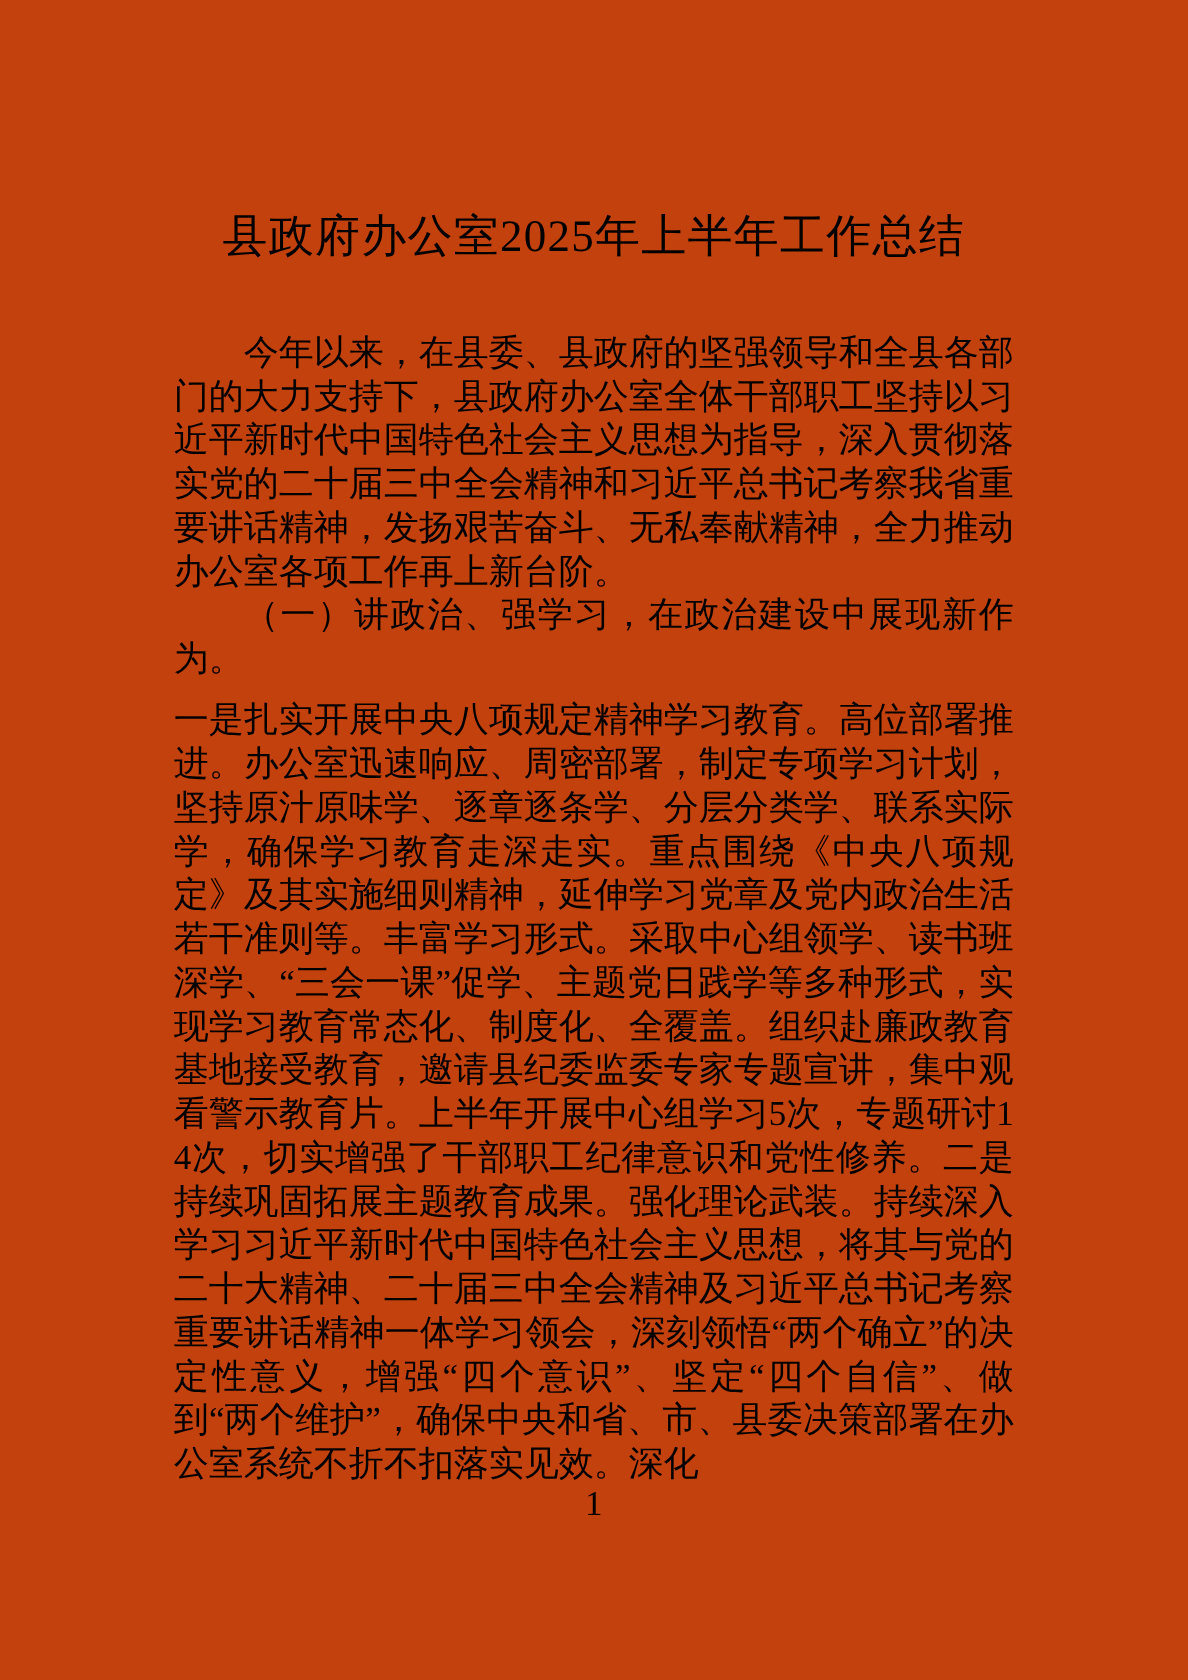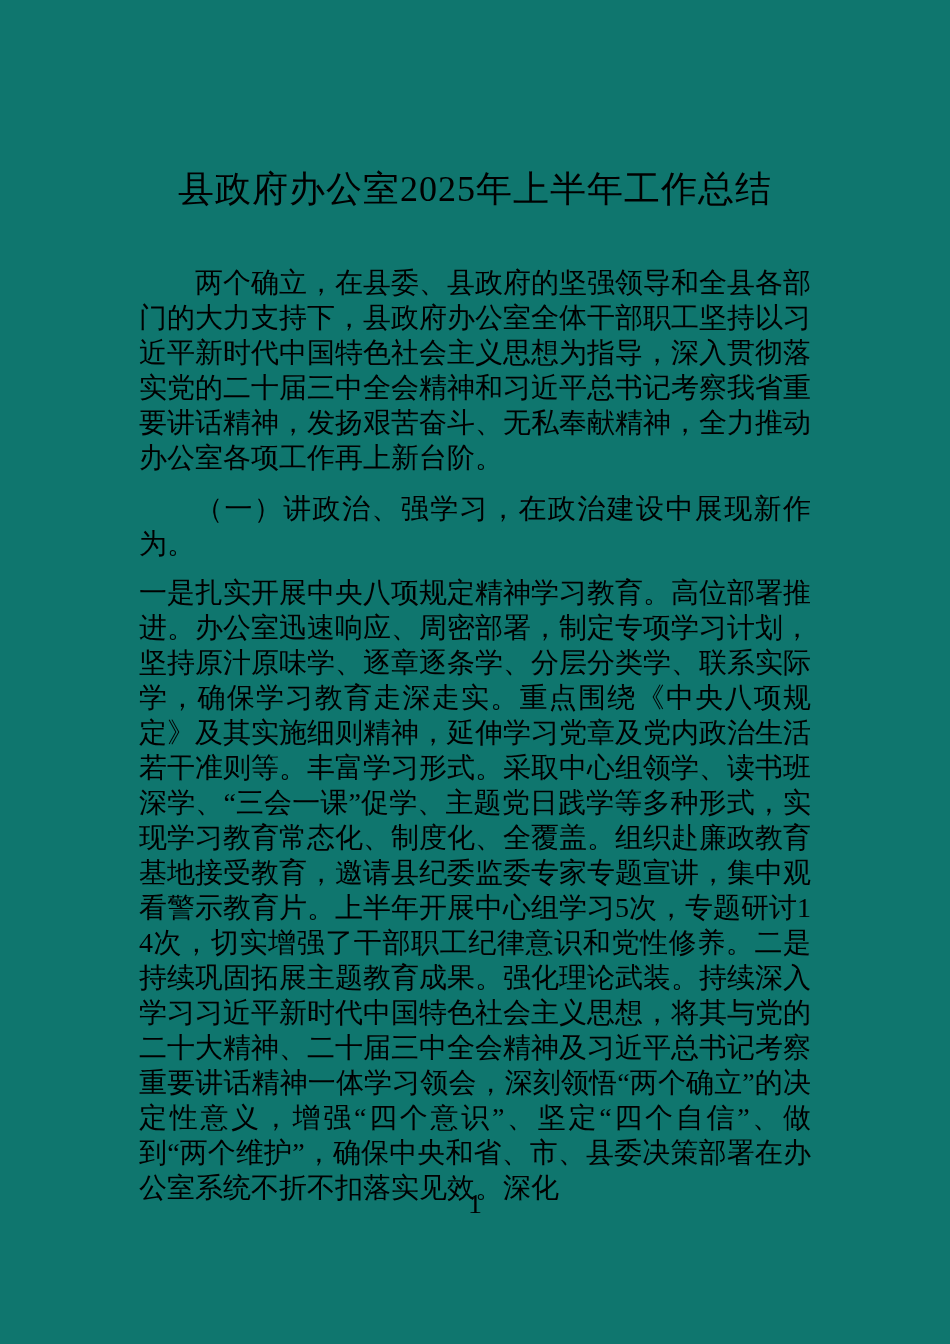--- a/index.html
+++ b/index.html
@@ -4,21 +4,21 @@
 <style>
   html, body {
     margin: 0;
     padding: 0;
     background: #ffffff;
   }
   .page {
     position: relative;
     width: 950px;
     height: 1344px;
-    background: #0f766e;
+    background: #c2410c;
     overflow: hidden;
     font-family: "Liberation Serif", "DejaVu Serif", serif;
     color: #000000;
   }
   .content {
     position: absolute;
     left: 139px;
     top: 0;
     width: 672px;
   }
@@ -36,41 +36,41 @@
     font-size: 28px;
     line-height: 35px;
     text-align: justify;
     text-justify: inter-ideograph;
     word-break: break-all;
   }
   .indent {
     text-indent: 2em;
   }
   .subheading {
-    margin-top: 16px;
+    margin-top: 0;
     margin-bottom: 14px;
   }
   .page-number {
     position: absolute;
     left: 0;
     top: 1186px;
     width: 950px;
     text-align: center;
     font-size: 28px;
     line-height: 35px;
   }
 </style>
 </head>
 <body>
 
 <div class="page">
   <div class="content">
     <h1 class="doc-title">县政府办公室2025年上半年工作总结</h1>
 
-    <p class="para indent">两个确立，在县委、县政府的坚强领导和全县各部门的大力支持下，县政府办公室全体干部职工坚持以习近平新时代中国特色社会主义思想为指导，深入贯彻落实党的二十届三中全会精神和习近平总书记考察我省重要讲话精神，发扬艰苦奋斗、无私奉献精神，全力推动办公室各项工作再上新台阶。</p>
+    <p class="para indent">今年以来，在县委、县政府的坚强领导和全县各部门的大力支持下，县政府办公室全体干部职工坚持以习近平新时代中国特色社会主义思想为指导，深入贯彻落实党的二十届三中全会精神和习近平总书记考察我省重要讲话精神，发扬艰苦奋斗、无私奉献精神，全力推动办公室各项工作再上新台阶。</p>
 
 
     <p class="para indent subheading">（一）讲政治、强学习，在政治建设中展现新作为。</p>
 
     <p class="para">一是扎实开展中央八项规定精神学习教育。高位部署推进。办公室迅速响应、周密部署，制定专项学习计划，坚持原汁原味学、逐章逐条学、分层分类学、联系实际学，确保学习教育走深走实。重点围绕《中央八项规定》及其实施细则精神，延伸学习党章及党内政治生活若干准则等。丰富学习形式。采取中心组领学、读书班深学、“三会一课”促学、主题党日践学等多种形式，实现学习教育常态化、制度化、全覆盖。组织赴廉政教育基地接受教育，邀请县纪委监委专家专题宣讲，集中观看警示教育片。上半年开展中心组学习5次，专题研讨14次，切实增强了干部职工纪律意识和党性修养。二是持续巩固拓展主题教育成果。强化理论武装。持续深入学习习近平新时代中国特色社会主义思想，将其与党的二十大精神、二十届三中全会精神及习近平总书记考察重要讲话精神一体学习领会，深刻领悟“两个确立”的决定性意义，增强“四个意识”、坚定“四个自信”、做到“两个维护”，确保中央和省、市、县委决策部署在办公室系统不折不扣落实见效。深化</p>
   </div>
 
   <div class="page-number">1</div>
 </div>
 

